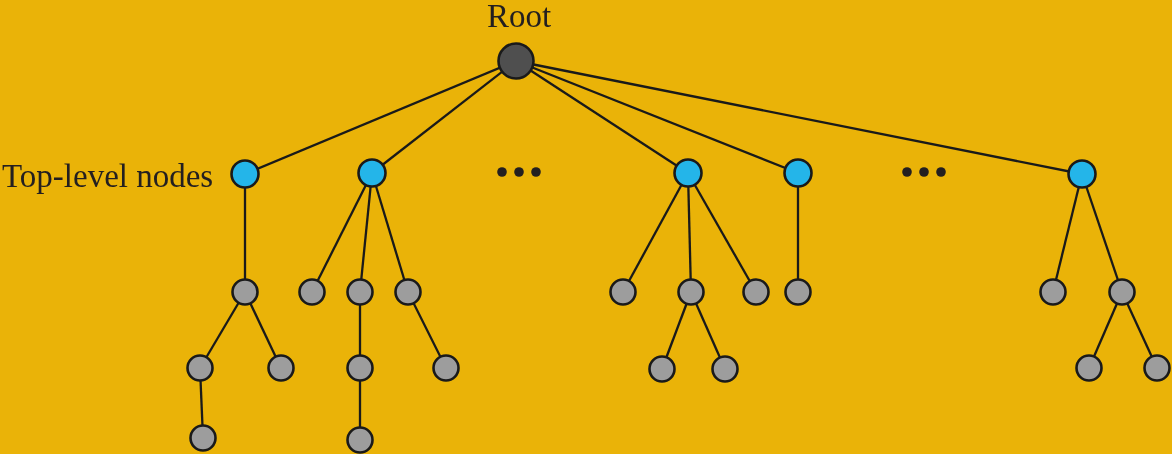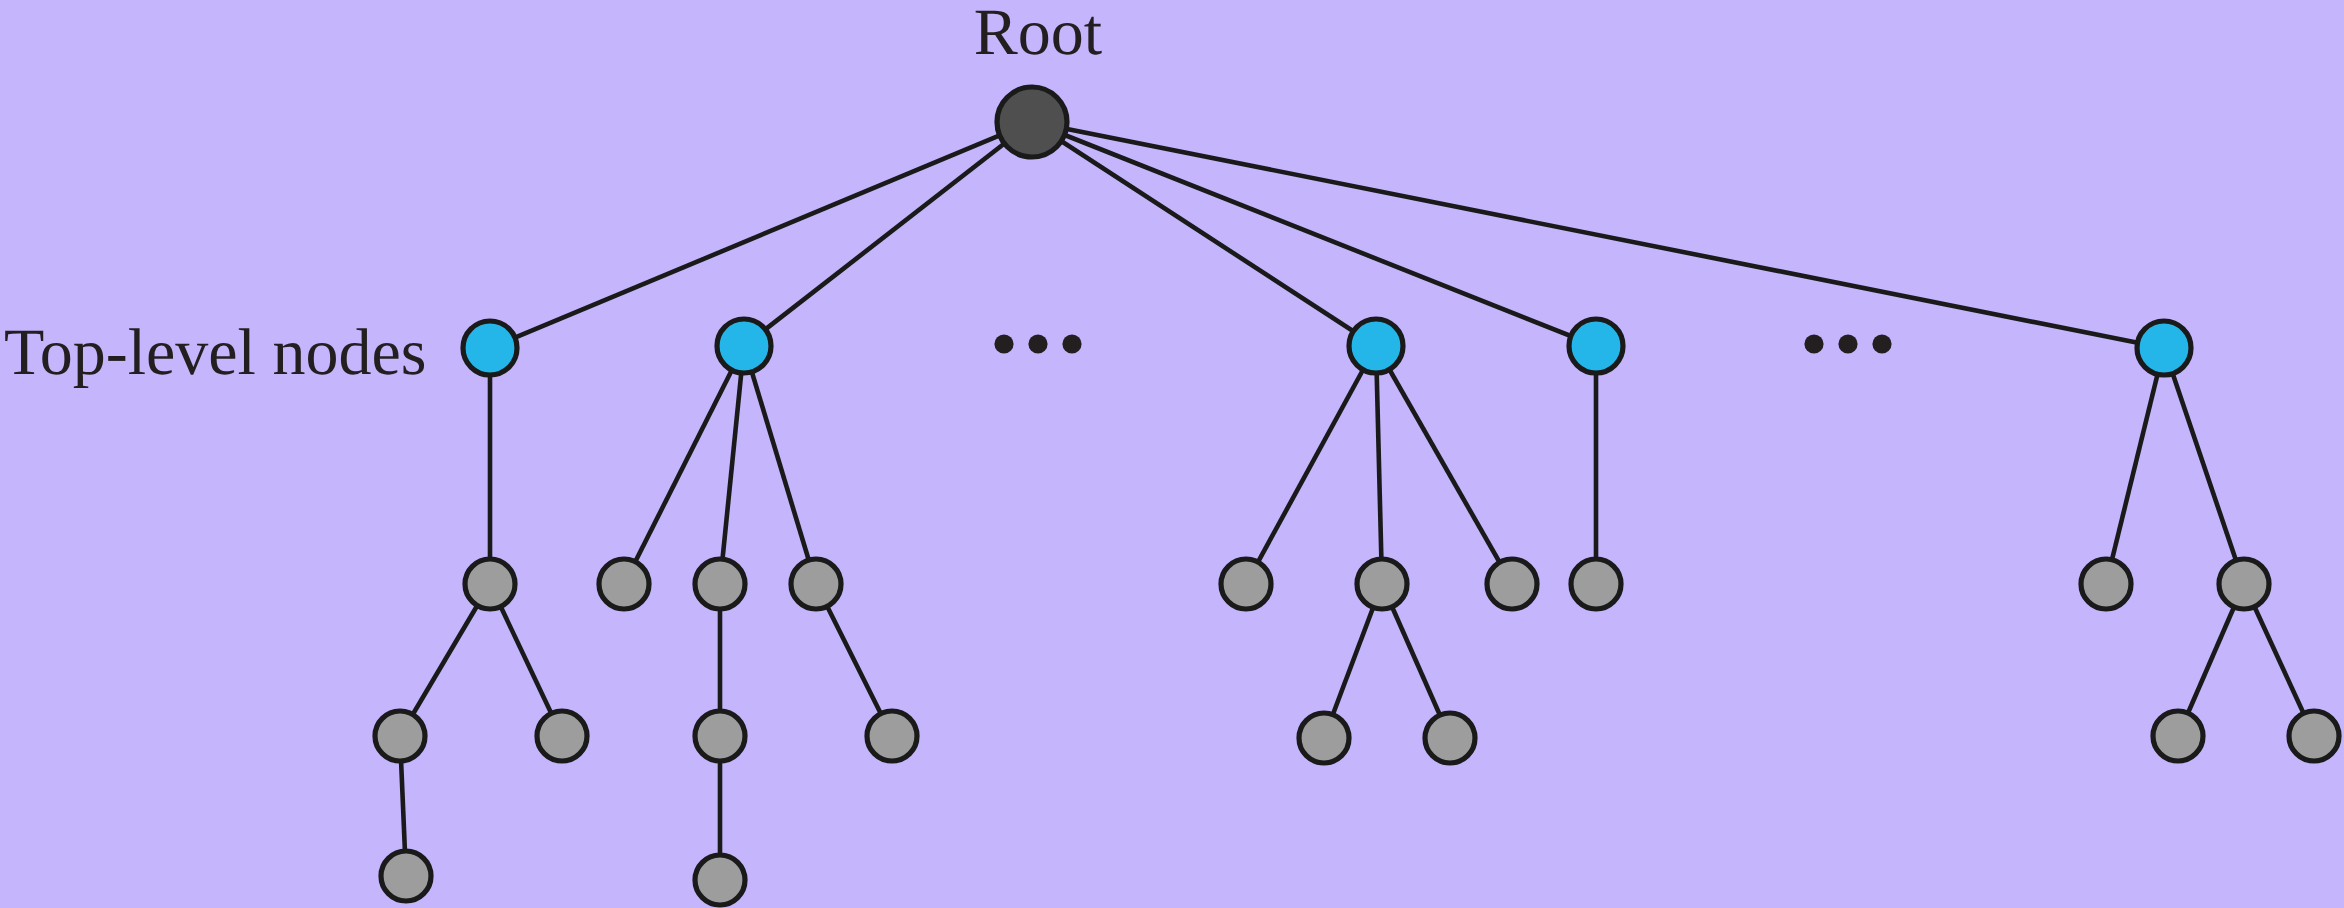--- a/index.html
+++ b/index.html
@@ -4,21 +4,21 @@
 <style>
   html, body {
     margin: 0;
     padding: 0;
     background: #ffffff;
   }
   .stage {
     position: relative;
     width: 1172px;
     height: 454px;
-    background: #c4b5fd;
+    background: #eab308;
     overflow: hidden;
   }
   svg text {
     font-family: "Liberation Serif", "DejaVu Serif", serif;
     font-size: 33px;
     fill: #231f20;
   }
 </style>
 </head>
 <body>

